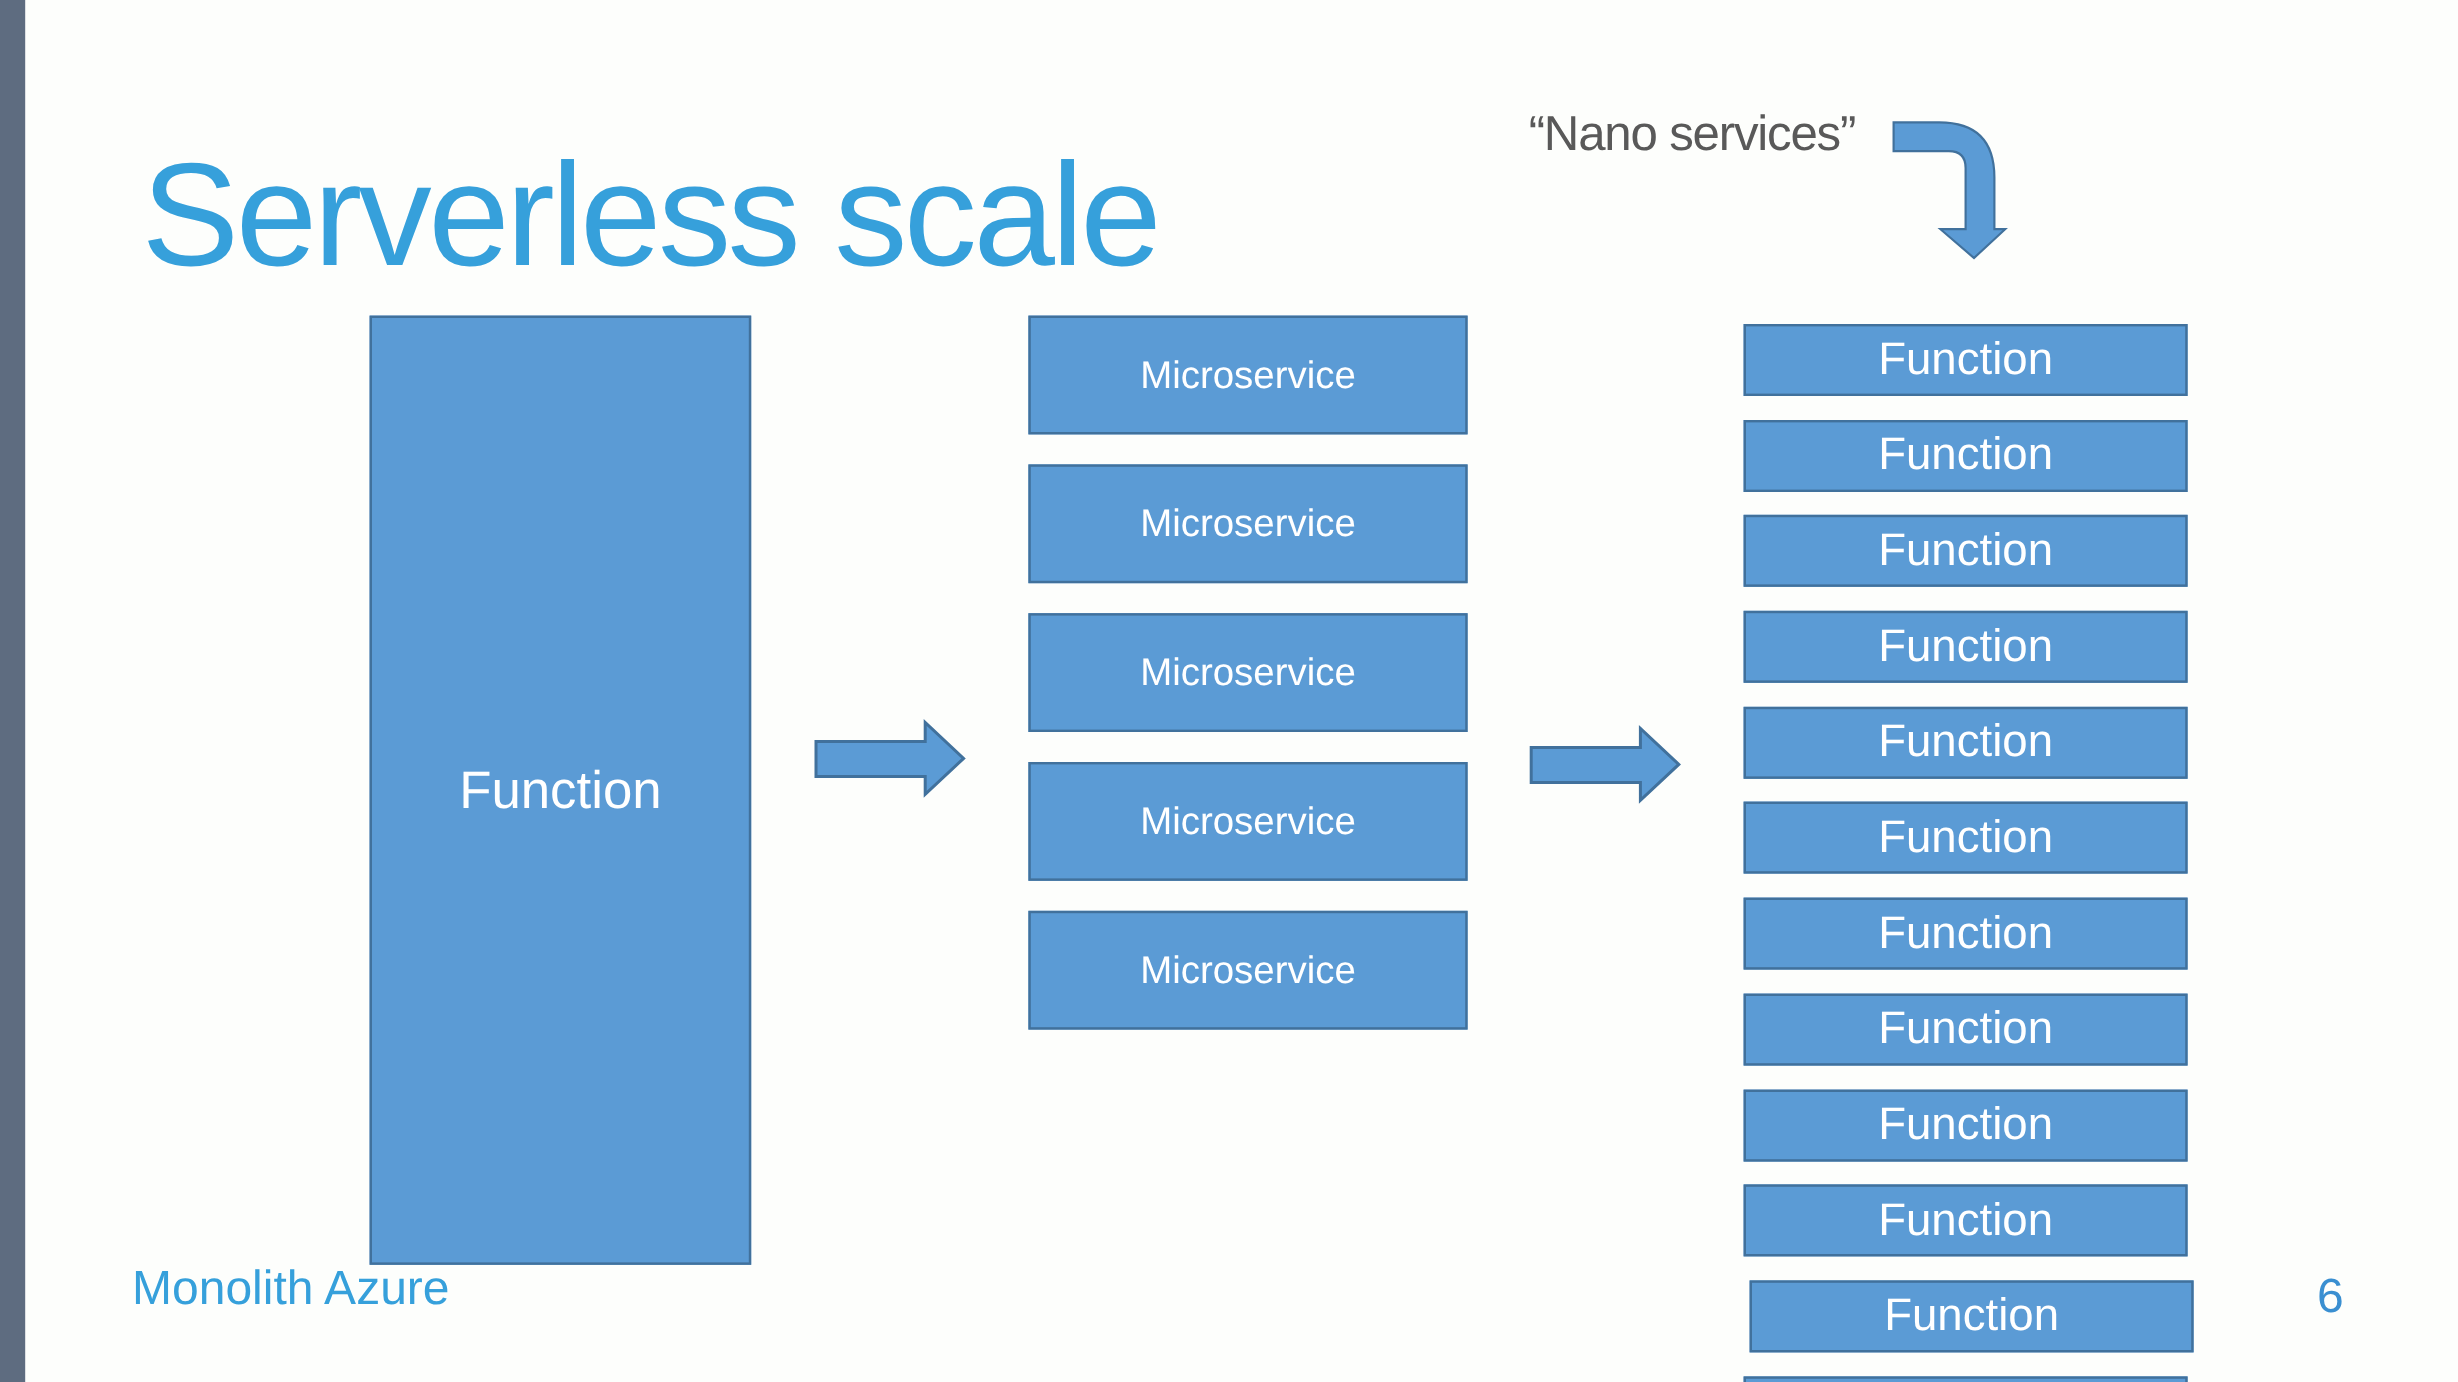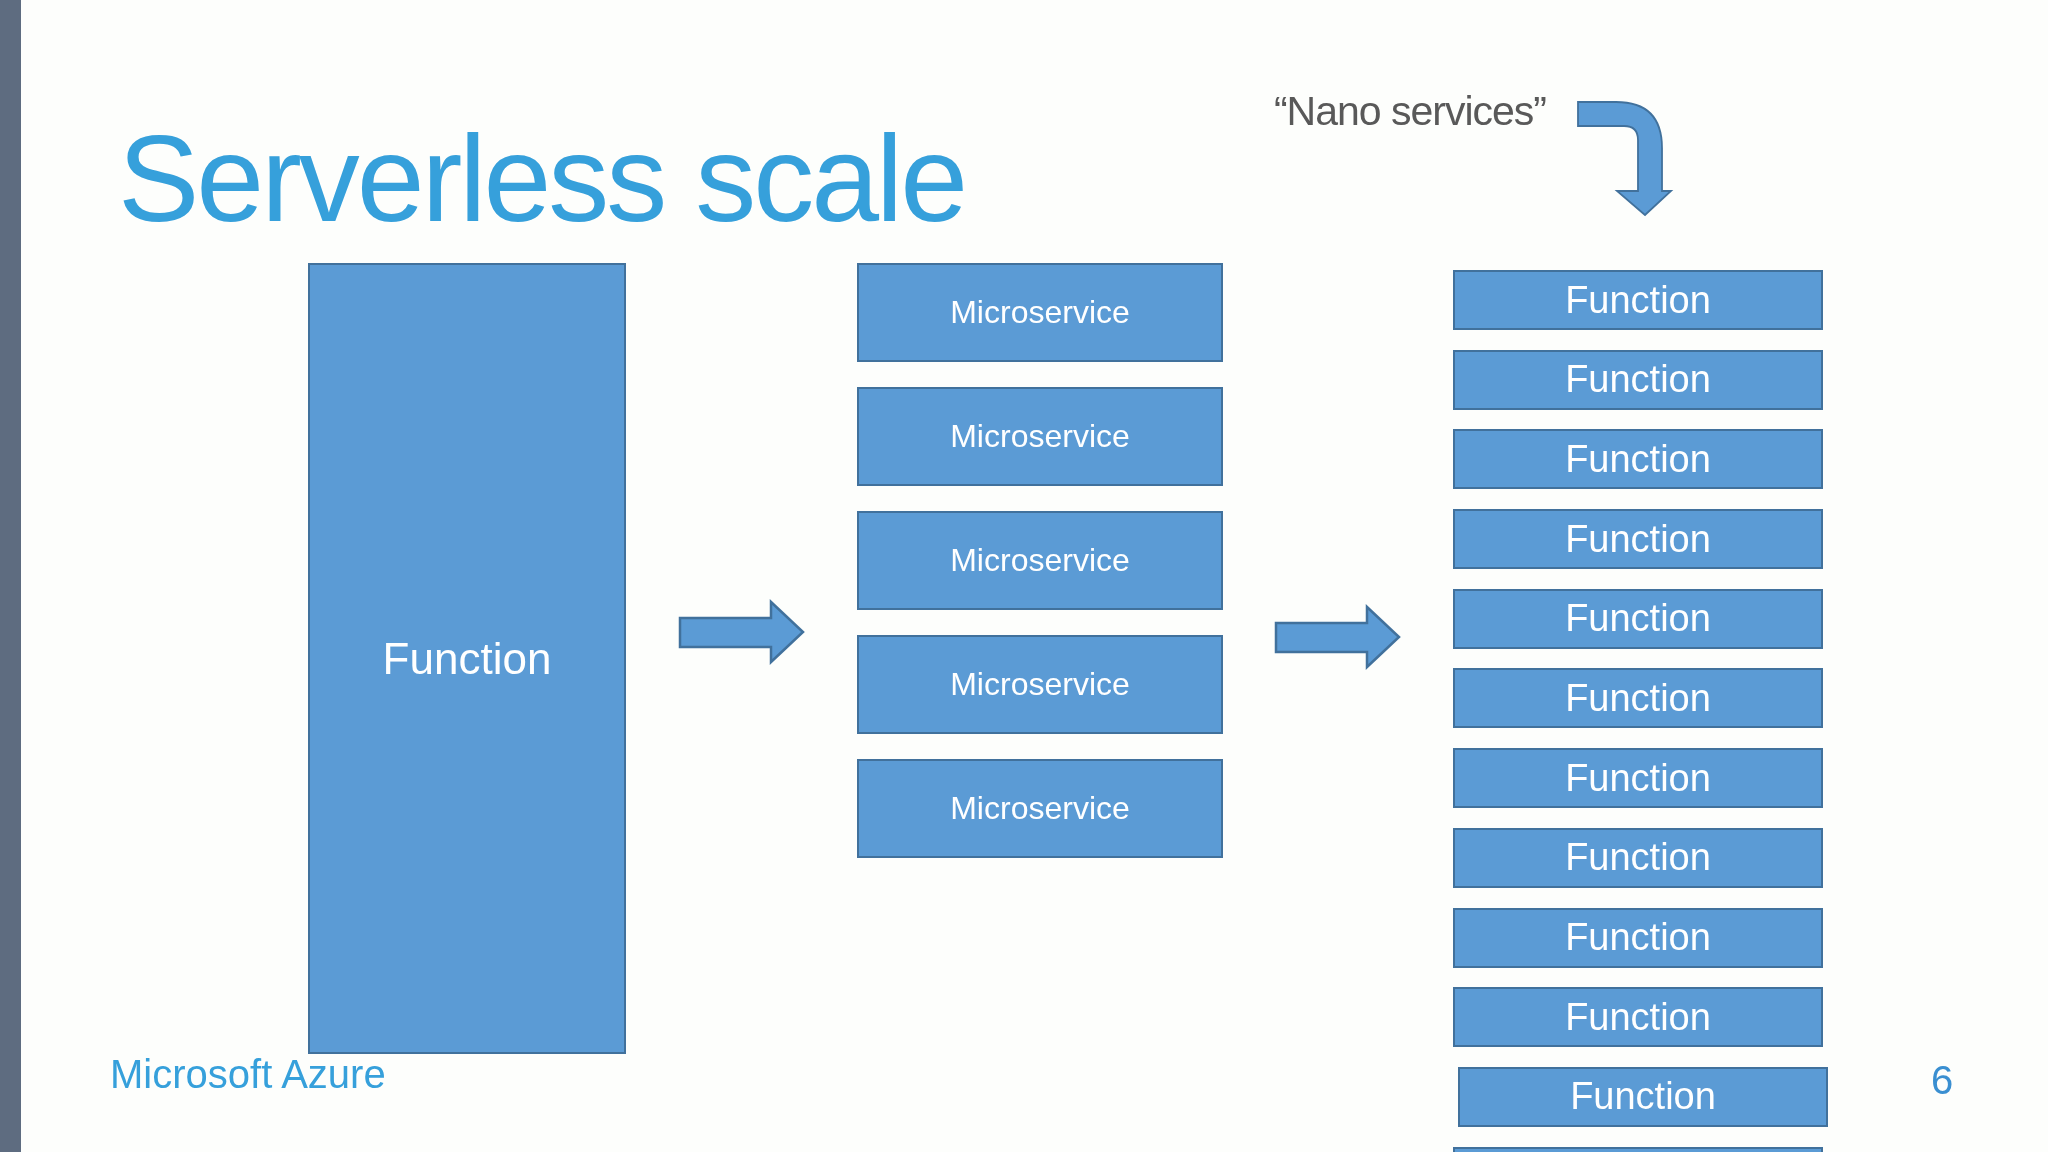--- a/index.html
+++ b/index.html
@@ -129,17 +129,17 @@
         <span>Function</span>
       </div>
     <div class="box func">
         <span>Function</span>
       </div>
     <div class="box func">
         <span>Function</span>
       </div>
   </div>
 
-  <div class="footer">Microsoft Azure</div>
+  <div class="footer">Monolith Azure</div>
 
   <div class="page-num">6</div>
 
 </div>
 
 </body></html>

